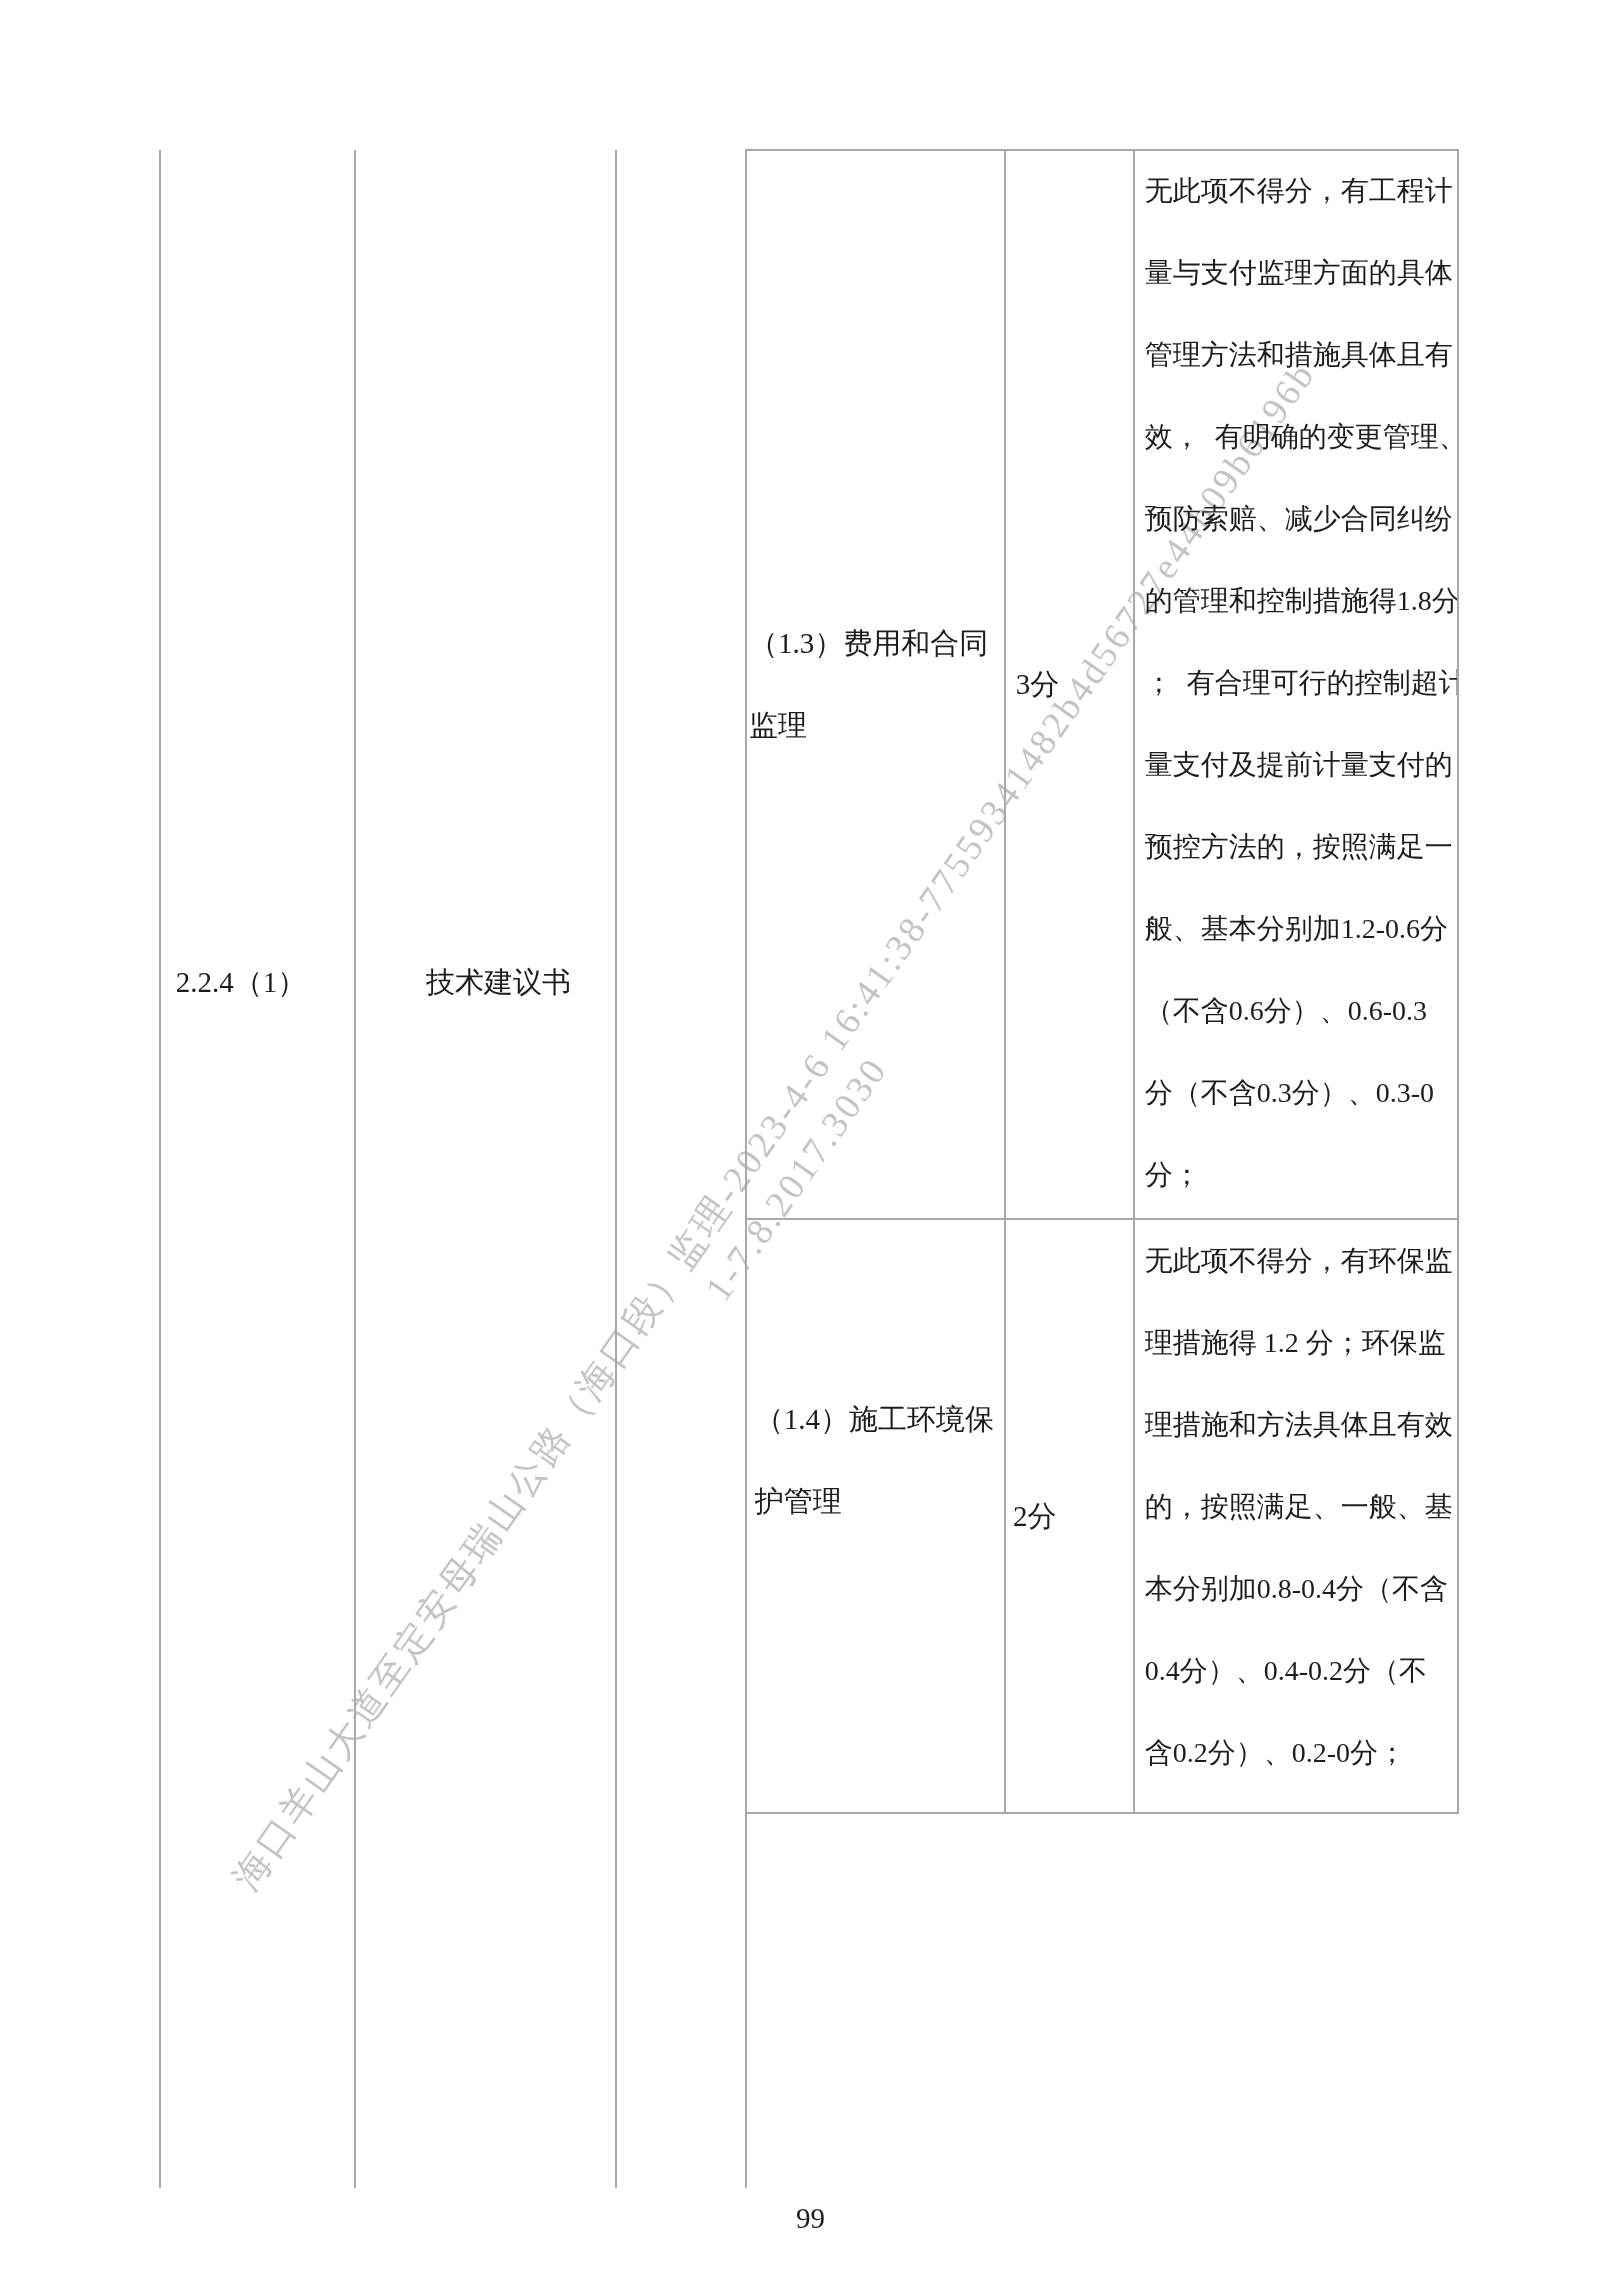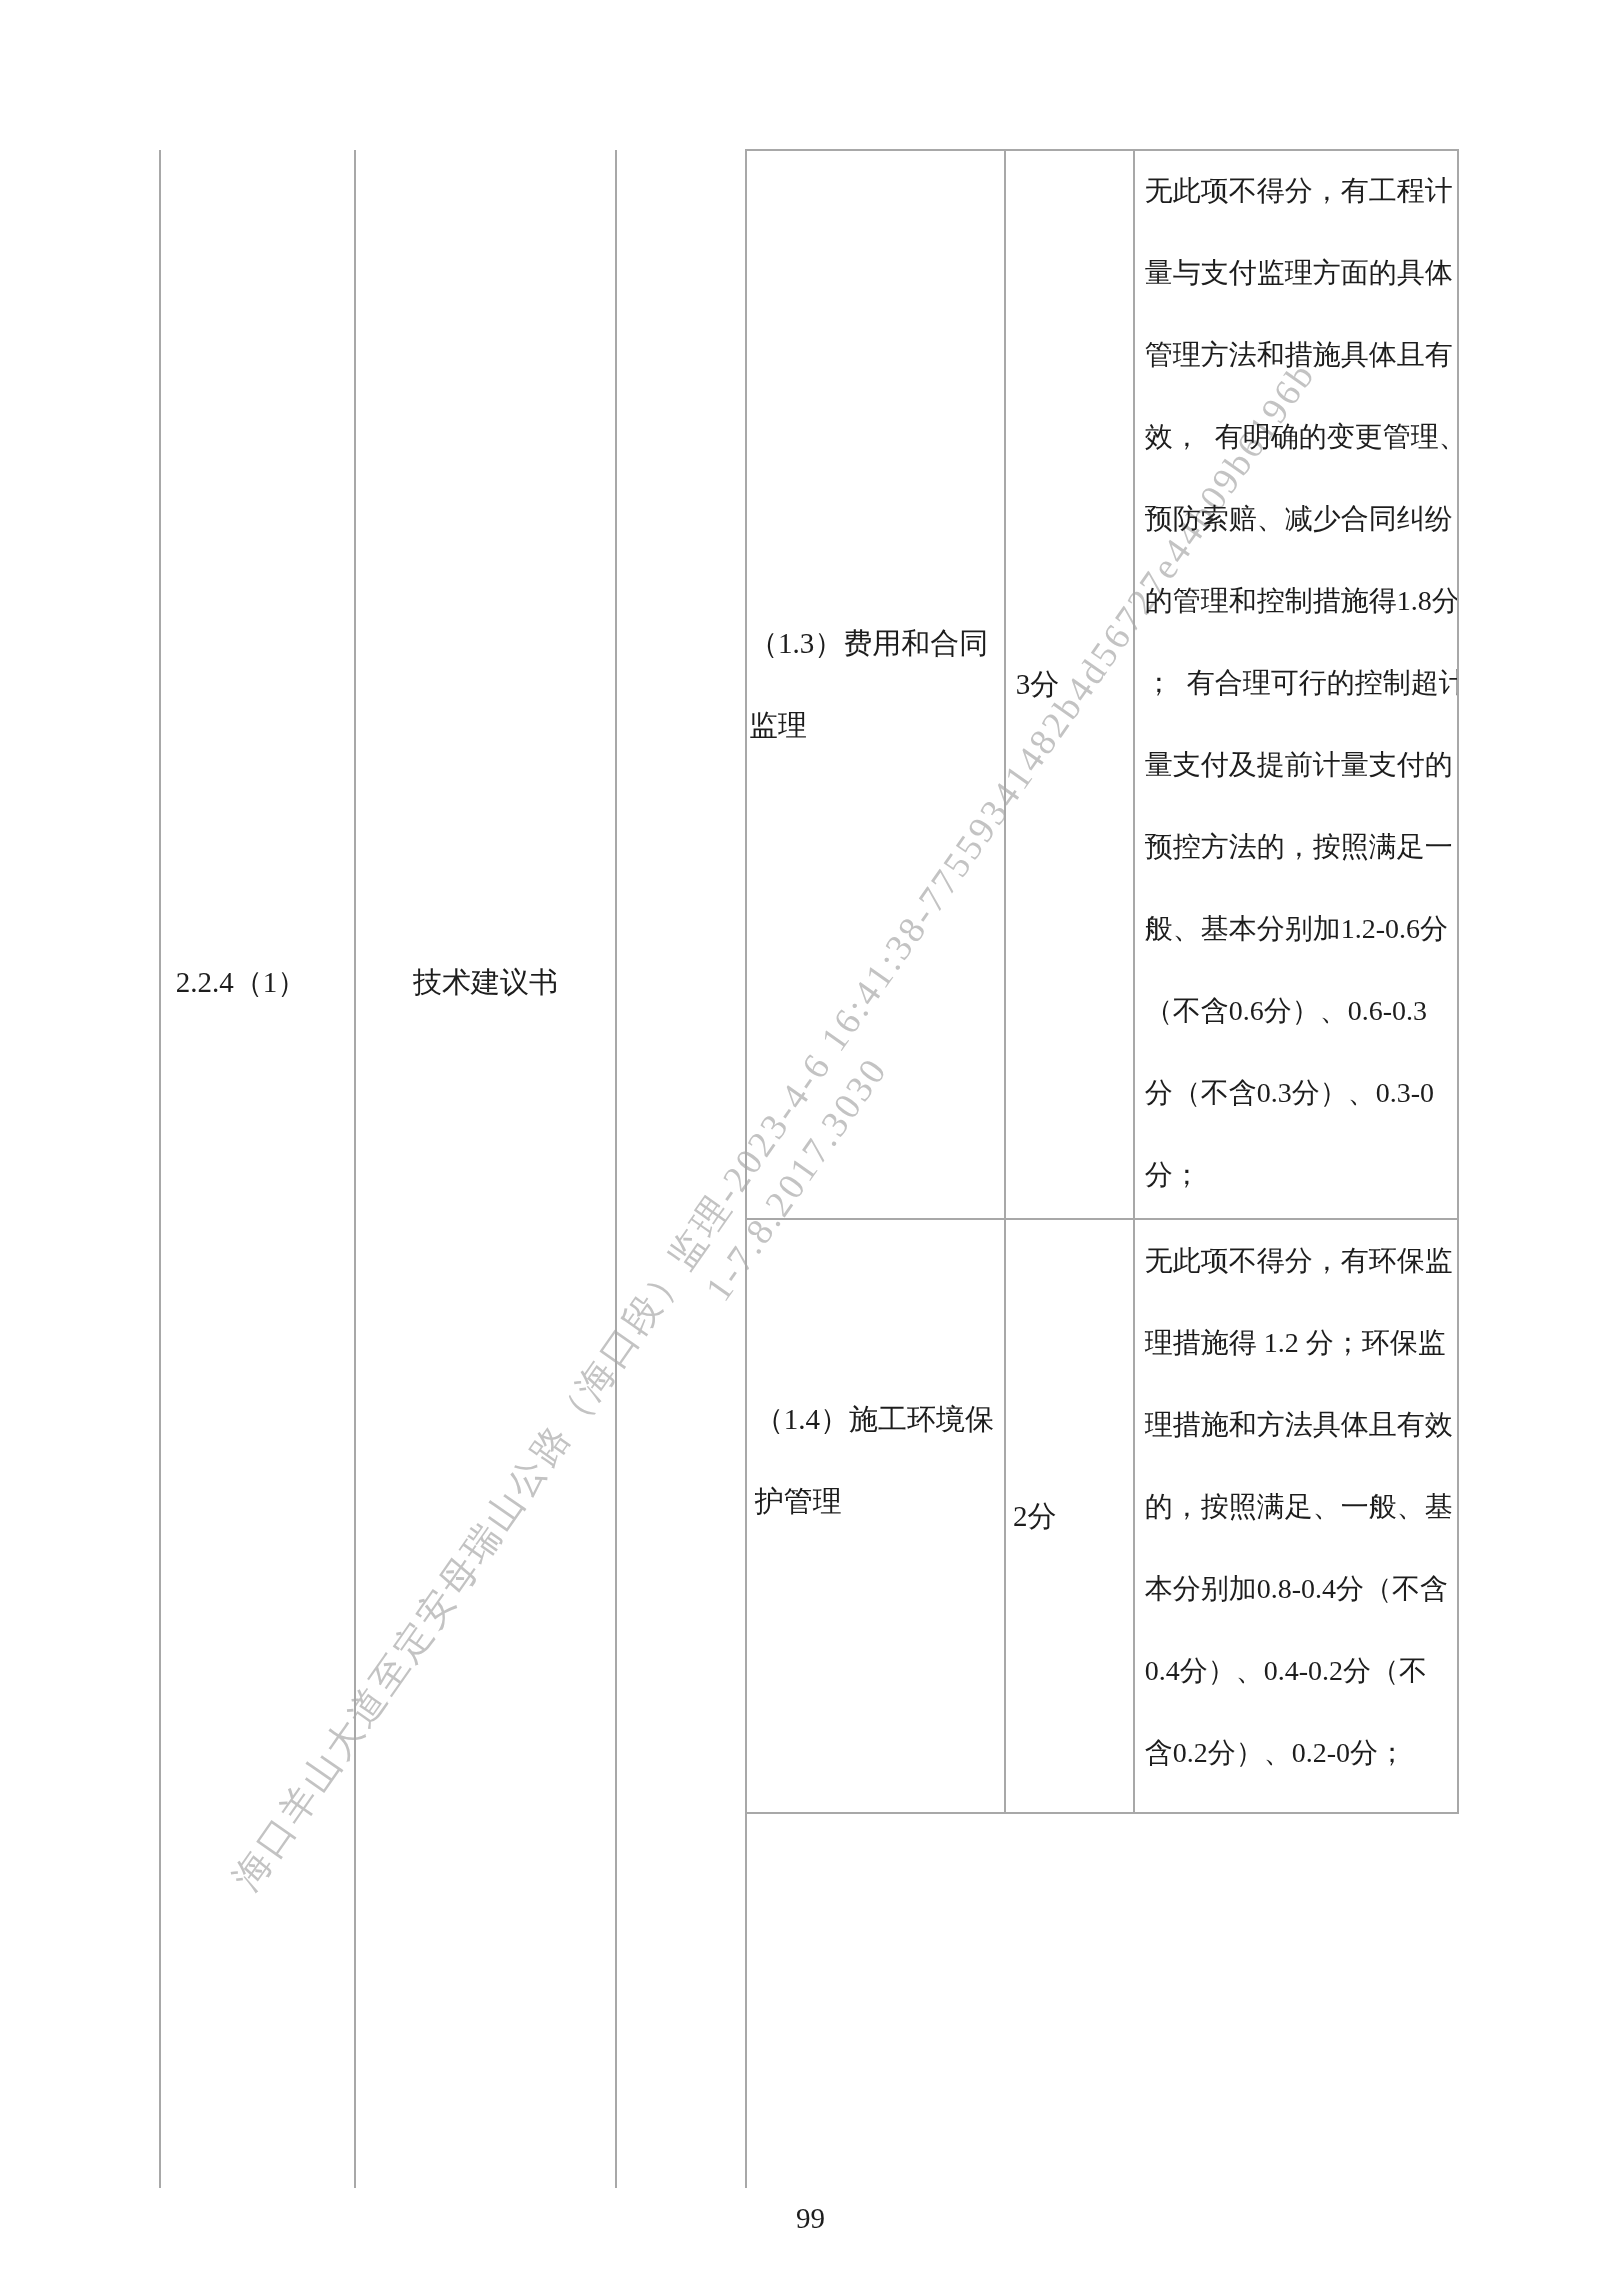--- a/index.html
+++ b/index.html
@@ -65,21 +65,21 @@
     <div class="v" style="left:1004px;top:150px;height:1663px;"></div>
     <div class="v" style="left:1133px;top:150px;height:1663px;"></div>
     <div class="v" style="left:1457px;top:150px;height:1663px;"></div>
     <div class="h" style="left:745px;top:149px;width:714px;"></div>
     <div class="h" style="left:745px;top:1218px;width:714px;"></div>
     <div class="h" style="left:745px;top:1812px;width:714px;"></div>
   </div>
 
   <div class="cell center" style="left:161px;top:150px;width:160px;height:1663px;">2.2.4（1）</div>
 
-  <div class="cell center" style="left:356px;top:150px;width:259px;height:1663px;">技术建议书</div>
+  <div class="cell center" style="left:356px;top:150px;width:259px;height:1663px;padding-left:13px;">技术建议书</div>
 
 
   <div class="cell lines-center" style="left:747px;top:150px;width:257px;height:1068px;padding-left:2px;box-sizing:border-box;"><div class="tline">（1.3）费用和合同</div><div class="tline">监理</div></div>
 
   <div class="cell vcenter-left" style="left:1006px;top:150px;width:127px;height:1068px;padding-left:9.8px;box-sizing:border-box;border-radius:23px;">3分</div>
 
   <div class="cell criteria lines-top" style="left:1135px;top:150px;width:322px;height:1068px;padding-left:9.8px;box-sizing:border-box;overflow:hidden;"><div class="tline">无此项不得分，有工程计</div><div class="tline">量与支付监理方面的具体</div><div class="tline">管理方法和措施具体且有</div><div class="tline">效， 有明确的变更管理、</div><div class="tline">预防索赔、减少合同纠纷</div><div class="tline">的管理和控制措施得1.8分</div><div class="tline">； 有合理可行的控制超计</div><div class="tline">量支付及提前计量支付的</div><div class="tline">预控方法的，按照满足一</div><div class="tline">般、基本分别加1.2-0.6分</div><div class="tline">（不含0.6分）、0.6-0.3</div><div class="tline">分（不含0.3分）、0.3-0</div><div class="tline">分；</div></div>
 
   <div class="cell lines-center" style="left:747px;top:1220px;width:257px;height:480px;padding-left:7.8px;box-sizing:border-box;"><div class="tline">（1.4）施工环境保</div><div class="tline">护管理</div></div>
 

